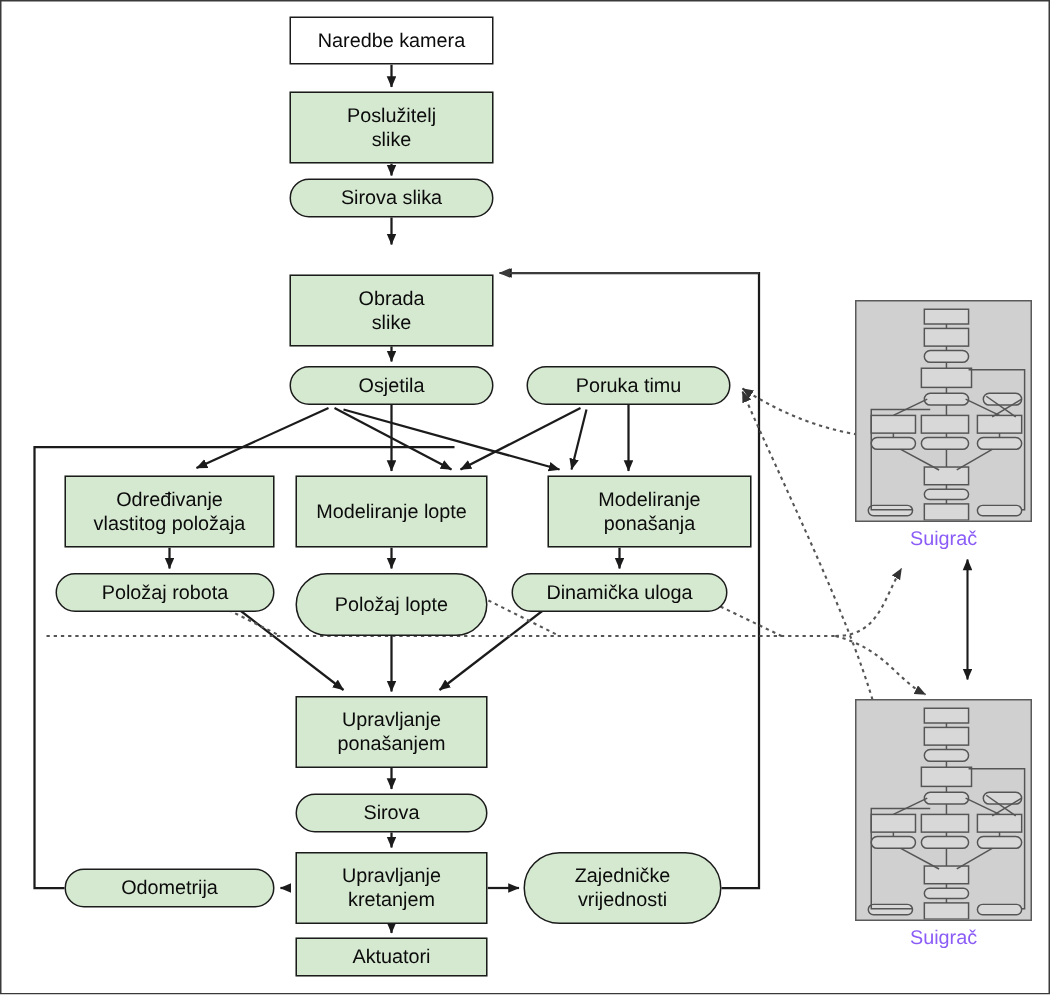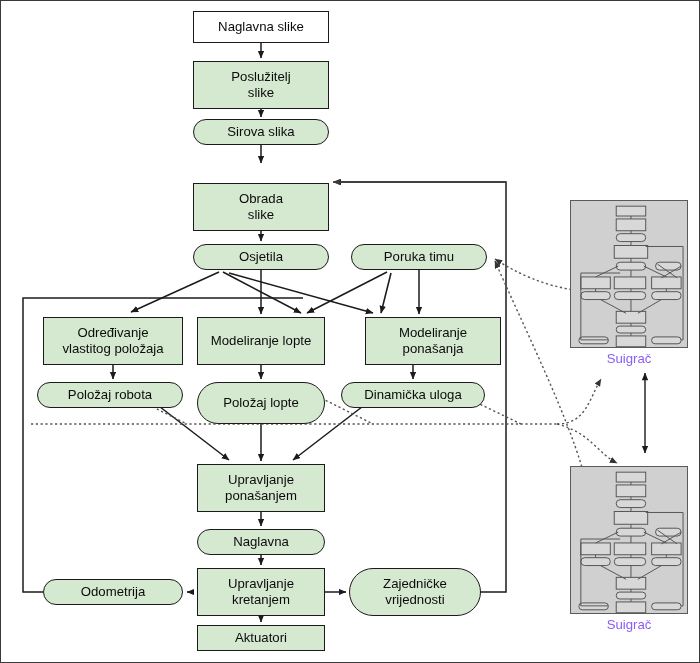--- a/index.html
+++ b/index.html
@@ -116,21 +116,21 @@
       <path d="M556,423 C590,432 596,452 616,462" marker-end="url(#ahd2)"></path>
       <path d="M580,290 C545,286 515,272 494,258" marker-end="url(#ahd)"></path>
       <path d="M582,470 C565,410 520,320 494,260" marker-end="url(#ahd2)"></path>
     </g>
 
     <g stroke="#1b1b1b" stroke-width="1.4" fill="none" marker-end="url(#ah)" marker-start="url(#ahstart)">
       <line x1="644" y1="372" x2="644" y2="452"></line>
     </g>
   </svg>
 
-  <div class="node rect white" style="left:192px;top:10px;width:136px;height:32px;">Naglavna slike</div>
+  <div class="node rect white" style="left:192px;top:10px;width:136px;height:32px;">Naredbe kamera</div>
 
   <div class="node rect" style="left:192px;top:60px;width:136px;height:48px;">Poslužitelj
 slike</div>
 
   <div class="node oval" style="left:192px;top:118px;width:136px;height:26px;">Sirova slika</div>
 
   <div class="node rect" style="left:192px;top:182px;width:136px;height:48px;">Obrada
 slike</div>
 
   <div class="node oval" style="left:192px;top:243px;width:136px;height:26px;">Osjetila</div>
@@ -147,21 +147,21 @@
 
   <div class="node oval" style="left:36px;top:381px;width:146px;height:26px;">Položaj robota</div>
 
   <div class="node oval" style="left:196px;top:381px;width:128px;height:42px;">Položaj lopte</div>
 
   <div class="node oval" style="left:340px;top:381px;width:144px;height:26px;">Dinamička uloga</div>
 
   <div class="node rect" style="left:196px;top:463px;width:128px;height:48px;">Upravljanje
 ponašanjem</div>
 
-  <div class="node oval" style="left:196px;top:528px;width:128px;height:26px;">Naglavna</div>
+  <div class="node oval" style="left:196px;top:528px;width:128px;height:26px;">Sirova</div>
 
   <div class="node rect" style="left:196px;top:567px;width:128px;height:48px;">Upravljanje
 kretanjem</div>
 
   <div class="node rect" style="left:196px;top:624px;width:128px;height:26px;">Aktuatori</div>
 
   <div class="node oval" style="left:42px;top:578px;width:140px;height:26px;">Odometrija</div>
 
   <div class="node oval" style="left:348px;top:567px;width:132px;height:48px;">Zajedničke
 vrijednosti</div>

